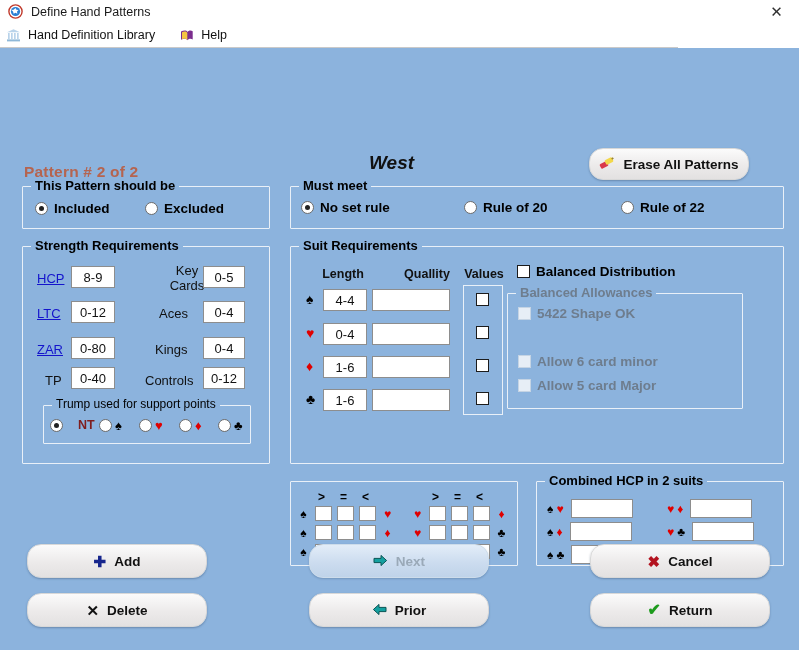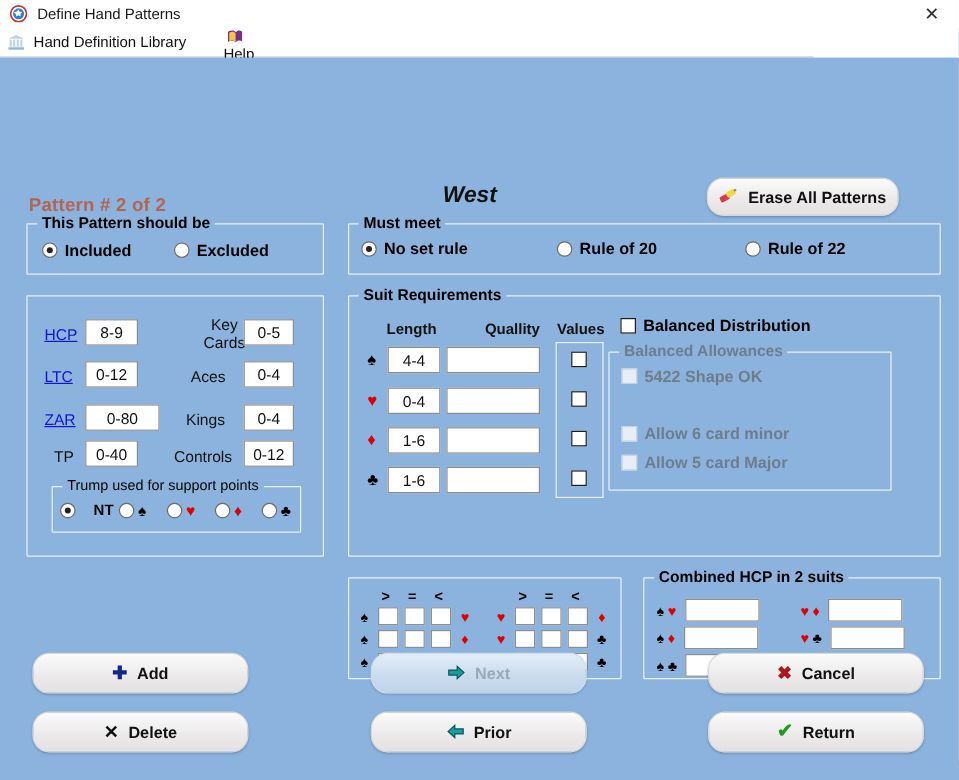--- a/index.html
+++ b/index.html
@@ -154,21 +154,21 @@
         <path d="M7.5 1.2L14 4.3H1z" fill="#b9d3ea"></path>
         <rect x="2" y="5" width="1.7" height="6" fill="#b9d3ea"></rect>
         <rect x="5" y="5" width="1.7" height="6" fill="#b9d3ea"></rect>
         <rect x="8" y="5" width="1.7" height="6" fill="#b9d3ea"></rect>
         <rect x="11" y="5" width="1.7" height="6" fill="#b9d3ea"></rect>
         <rect x="1" y="11.4" width="13" height="2" fill="#8fb8d8"></rect>
       </svg>
     </span>
     <span class="mi-label">Hand Definition Library</span>
   </div>
-  <div class="menu-item" style="margin-left:12px;flex-direction:column;">
+  <div class="menu-item" style="margin-left:12px;">
     <span class="menu-icon">
       <svg width="15" height="15" viewBox="0 0 15 15">
         <path d="M2 3.5c3-1.6 5.5-1.2 6.5.4 1-1.6 3.5-2 5.2-.6v8.3c-1.7-1.3-4.2-.9-5.2.7-1-1.6-3.5-2-6.5-.5z" fill="#7b2d8e"></path>
         <path d="M3 4.2c2.3-1.1 4.3-.7 5.3.6V12c-1-1.2-3-1.6-5.3-.7z" fill="#f5c542"></path>
       </svg>
     </span>
     <span class="mi-label">Help</span>
   </div>
 </div>
 
@@ -194,29 +194,30 @@
       <span class="radio checked"></span>
       <span>Included</span>
     </div>
     <div class="opt" style="position:absolute; left:122px; top:14px;">
       <span class="radio"></span>
       <span>Excluded</span>
     </div>
   </div>
 
   <div class="group" style="left:22px; top:198px; width:248px; height:218px;">
+    <div class="legend">Strength Requirements</div>
 
     <span class="lnk" style="position:absolute; left:14px; top:24px;">HCP</span>
     <input class="tinput" style="position: absolute; left: 48px; top: 19px; width: 44px; height: 22px;" value="8-9">
 
     <span class="lnk" style="position:absolute; left:14px; top:59px;">LTC</span>
     <input class="tinput" style="position: absolute; left: 48px; top: 54px; width: 44px; height: 22px;" value="0-12">
 
     <span class="lnk" style="position:absolute; left:14px; top:95px;">ZAR</span>
-    <input class="tinput" style="position: absolute; left: 48px; top: 90px; width: 62px; height: 22px;" value="0-80">
+    <input class="tinput" style="position: absolute; left: 48px; top: 90px; width: 44px; height: 22px;" value="0-80">
 
     <span class="lbl" style="position:absolute; left:22px; top:126px;">TP</span>
     <input class="tinput" style="position: absolute; left: 48px; top: 120px; width: 44px; height: 22px;" value="0-40">
 
     <span class="lbl" style="position:absolute; left:138px; top:16px; width:52px; text-align:center; line-height:15px;">
       <span>Key Cards</span>
     </span>
     <input class="tinput" style="position: absolute; left: 180px; top: 19px; width: 42px; height: 22px;" value="0-5">
 
     <span class="lbl" style="position:absolute; left:136px; top:59px;">Aces</span>
@@ -225,21 +226,21 @@
     <span class="lbl" style="position:absolute; left:132px; top:95px;">Kings</span>
     <input class="tinput" style="position: absolute; left: 180px; top: 90px; width: 42px; height: 22px;" value="0-4">
 
     <span class="lbl" style="position:absolute; left:122px; top:126px;">Controls</span>
     <input class="tinput" style="position: absolute; left: 180px; top: 120px; width: 42px; height: 22px;" value="0-12">
 
     <div class="group" style="left:20px; top:158px; width:208px; height:39px;">
       <div class="legend" style="font-weight:normal; font-size:12px;">Trump used for support points</div>
       <div class="opt" style="position:absolute; left:6px; top:12px; gap:3px;">
         <span class="radio checked"></span>
-        <span style="color:#000000; font-size:12.5px;padding-left:12px;">NT</span>
+        <span style="color:#7f1d1d; font-size:12.5px;padding-left:12px;">NT</span>
       </div>
       <div class="opt" style="position:absolute; left:55px; top:12px; gap:3px;">
         <span class="radio"></span>
         <span class="s-black" style="font-size:13px;">♠</span>
       </div>
       <div class="opt" style="position:absolute; left:95px; top:12px; gap:3px;">
         <span class="radio"></span>
         <span class="s-red" style="font-size:13px;">♥</span>
       </div>
       <div class="opt" style="position:absolute; left:135px; top:12px; gap:3px;">

